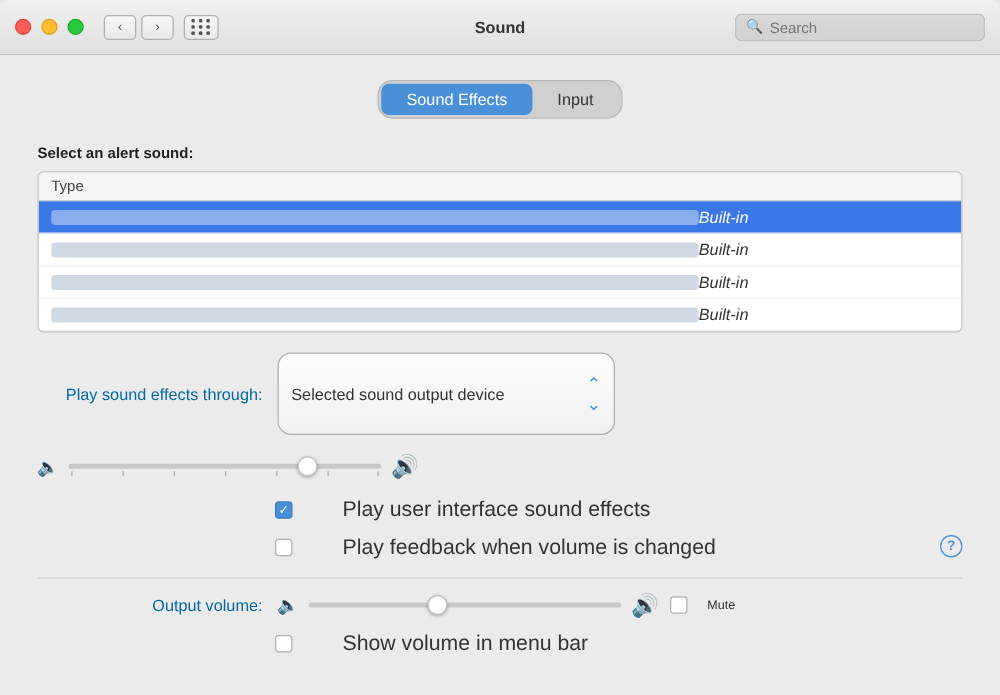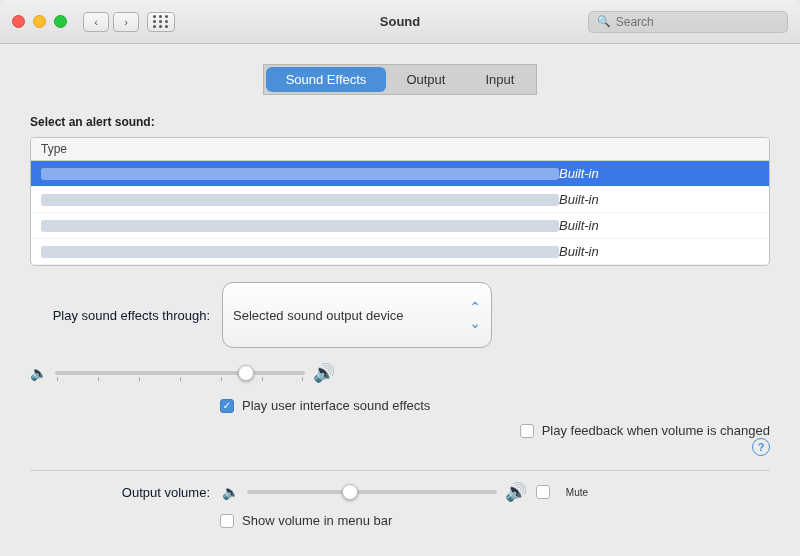--- a/index.html
+++ b/index.html
@@ -126,21 +126,21 @@
 
     
     .tabs {
       display: flex;
       justify-content: center;
       margin-bottom: 20px;
     }
     .tab-group {
       display: flex;
       background: #d0d0d0;
-      border-radius: 0;
+      border-radius: 12px;
       padding: 2px;
       border: 1px solid #b8b8b8;
     }
     .tab {
       padding: 5px 20px;
       border-radius: 6px;
       cursor: pointer;
       font-size: 13px;
       color: #333;
       user-select: none;
@@ -219,21 +219,21 @@
     .control-row {
       display: flex;
       align-items: center;
       margin-bottom: 14px;
     }
     .control-label {
       text-align: right;
       width: 180px;
       margin-right: 12px;
       font-size: 13px;
-      color: #0f172a;
+      color: #0369a1;
     }
     .dropdown-control {
       display: flex;
       align-items: center;
       background: linear-gradient(to bottom, #fefefe, #f0f0f0);
       border: 1px solid #b0b0b0;
       border-radius: 11px;
       padding: 16px 10px;
       width: 270px;
       justify-content: space-between;
@@ -325,30 +325,30 @@
     }
     .checkbox.checked {
       background: #4a90d9;
       border-color: #3a7cc0;
     }
     .checkbox-check {
       color: white;
       font-size: 10px;
     }
     .checkbox-label {
-      font-size: 13px;
+      font-size: 17px;
       color: #333;
+      margin-left: 32px;
     }
     .checkbox-row-with-help {
       display: flex;
-      align-items: flex-end;
+      align-items: flex-start;
       margin-bottom: 14px;
       padding-left: 190px;
       justify-content: space-between;
-      flex-direction: column;
     }
     .checkbox-left {
       display: flex;
       align-items: center;
     }
     .help-btn {
       width: 18px;
       height: 18px;
       border-radius: 50%;
       border: 1.5px solid #4a90d9;
@@ -414,21 +414,20 @@
     <span class="search-icon">🔍</span>
     <input class="search-input" type="text" placeholder="Search" style="">
   </div>
 </div>
 
 <div class="main-content">
 
   <div class="tabs">
     <div class="tab-group">
       <div class="tab active">Sound Effects</div>
-      <div class="tab">Output</div>
       <div class="tab">Input</div>
     </div>
   </div>
 
   <div class="section-label">Select an alert sound:</div>
 
   <div class="sound-table">
     <div class="sound-table-header">
       <div class="col-type">Type</div>
     </div>

